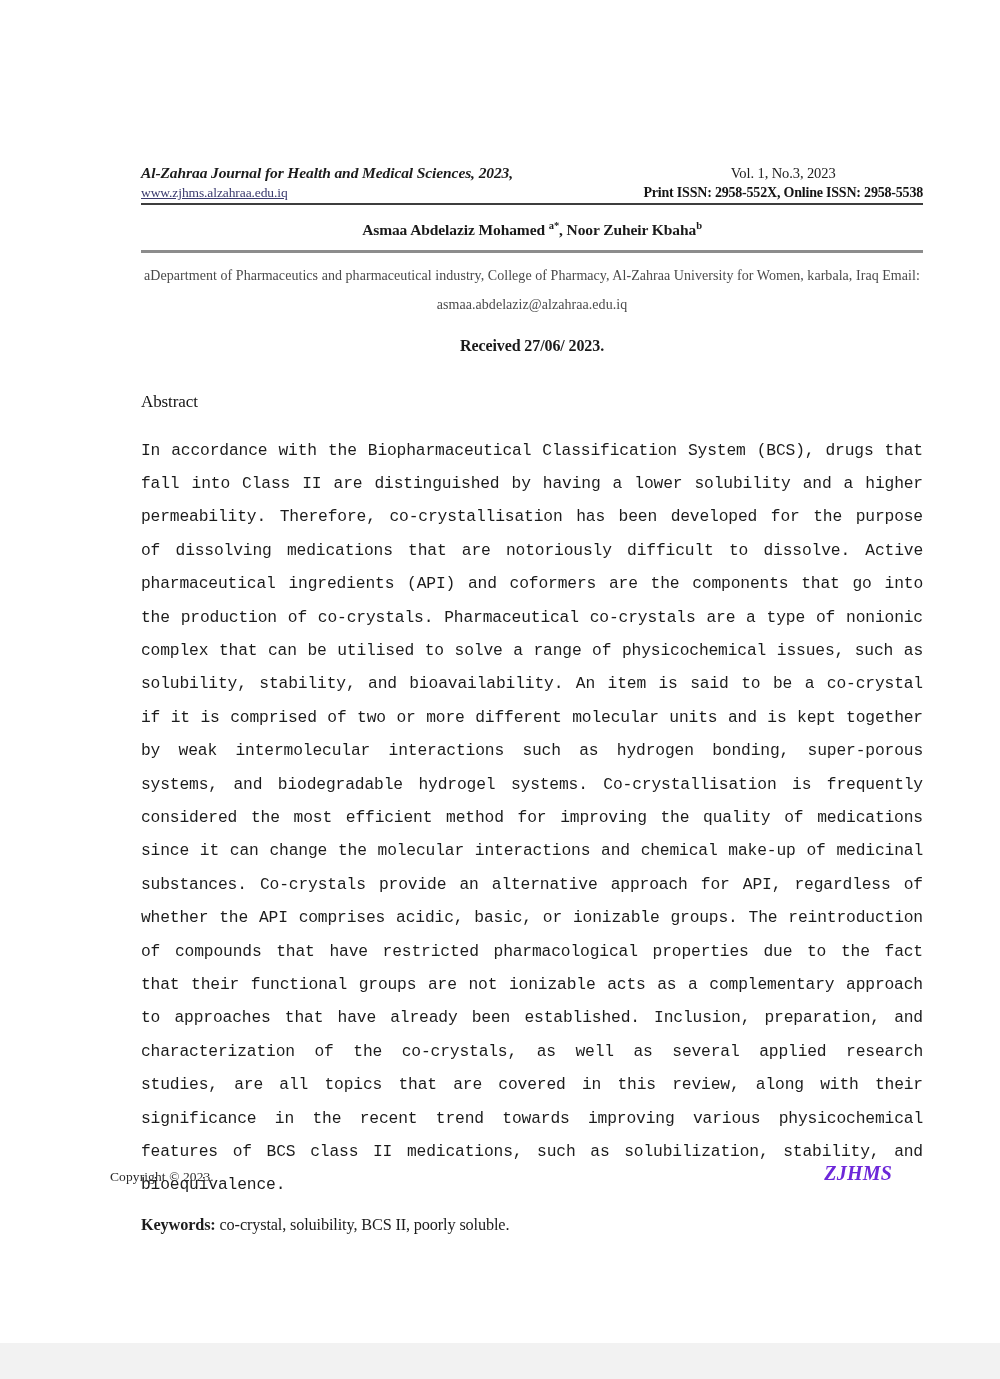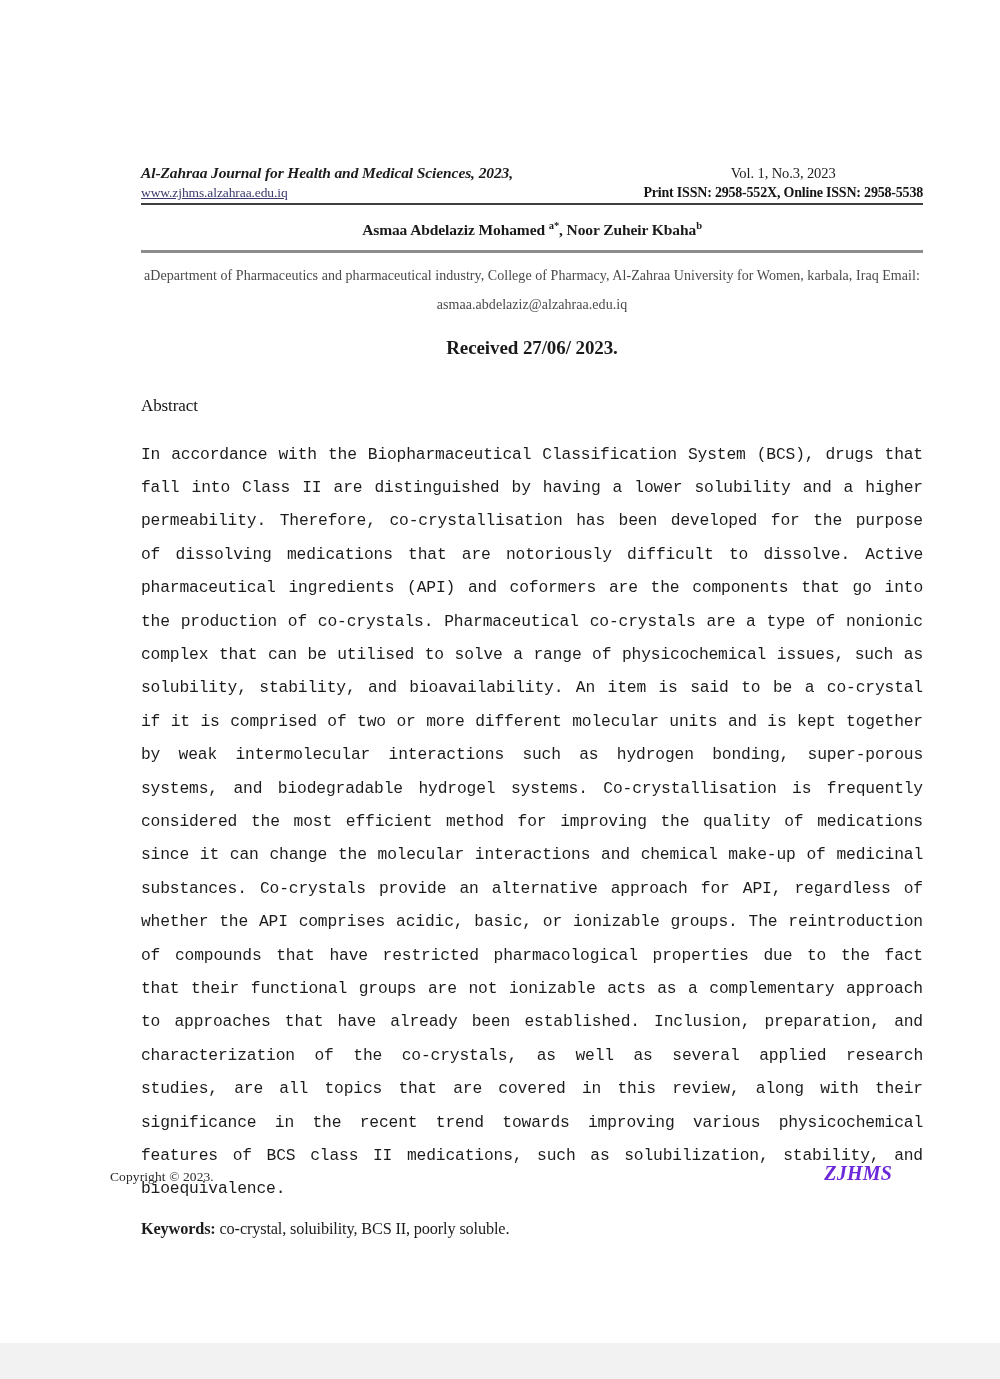--- a/index.html
+++ b/index.html
@@ -147,21 +147,21 @@
   .affiliation .email {
     color: #4a4a4a;
   }
 
   
   .received {
     margin-top: 17px;
     text-align: center;
     font-family: "Liberation Serif", serif;
     font-weight: bold;
-    font-size: 19px;
+    font-size: 16px;
     color: #1a1a1a;
     letter-spacing: -0.1px;
   }
 
   
   .abstract-heading {
     margin-top: 37px;
     font-family: "Liberation Serif", serif;
     font-weight: normal;
     font-size: 17px;

